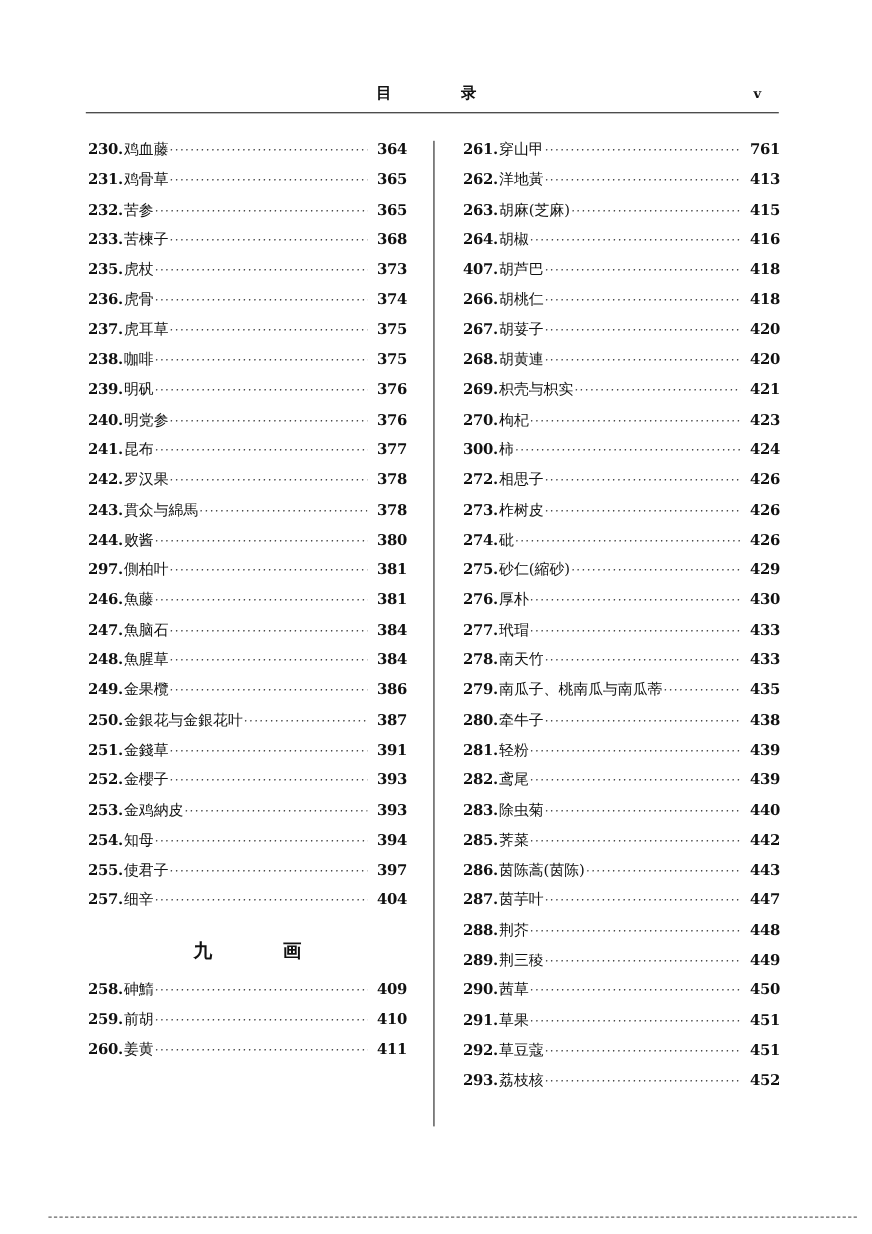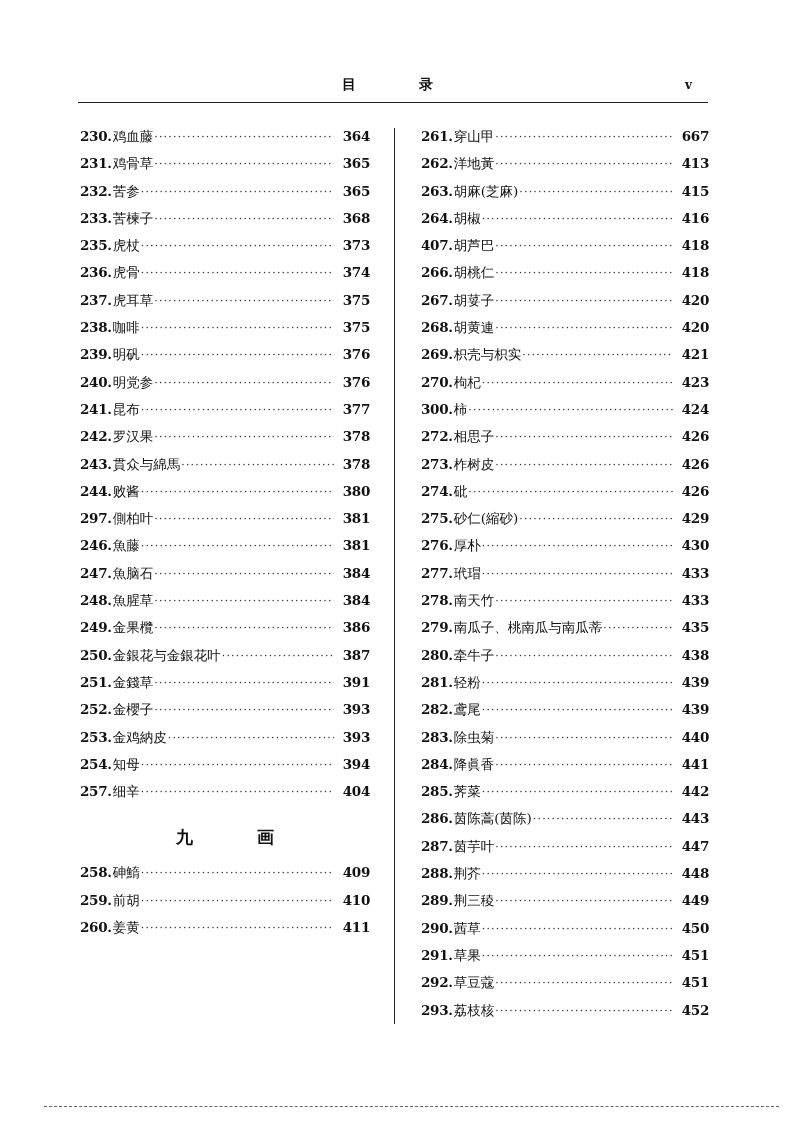--- a/index.html
+++ b/index.html
@@ -201,20 +201,26 @@
     <span class="leader"></span>
     <span class="page">393</span>
   </div>
     <div class="entry">
     <span class="num">254.</span>
     <span class="name">知母</span>
     <span class="leader"></span>
     <span class="page">394</span>
   </div>
     <div class="entry">
+    <span class="num">255.</span>
+    <span class="name">使君子</span>
+    <span class="leader"></span>
+    <span class="page">397</span>
+  </div>
+    <div class="entry">
     <span class="num">257.</span>
     <span class="name">细辛</span>
     <span class="leader"></span>
     <span class="page">404</span>
   </div>
     <div class="section-heading">
       <span>九</span>
       <span class="gap"></span>
       <span>画</span>
     </div>
@@ -235,21 +241,21 @@
     <span class="name">姜黄</span>
     <span class="leader"></span>
     <span class="page">411</span>
   </div>
   </div>
 <div class="col right" id="right-col">
     <div class="entry">
     <span class="num">261.</span>
     <span class="name">穿山甲</span>
     <span class="leader"></span>
-    <span class="page">667</span>
+    <span class="page">761</span>
   </div>
     <div class="entry">
     <span class="num">262.</span>
     <span class="name">洋地黃</span>
     <span class="leader"></span>
     <span class="page">413</span>
   </div>
     <div class="entry">
     <span class="num">263.</span>
     <span class="name">胡麻(芝麻)</span>
@@ -368,26 +374,20 @@
     <span class="num">282.</span>
     <span class="name">鸢尾</span>
     <span class="leader"></span>
     <span class="page">439</span>
   </div>
     <div class="entry">
     <span class="num">283.</span>
     <span class="name">除虫菊</span>
     <span class="leader"></span>
     <span class="page">440</span>
-  </div>
-    <div class="entry">
-    <span class="num">284.</span>
-    <span class="name">降眞香</span>
-    <span class="leader"></span>
-    <span class="page">441</span>
   </div>
     <div class="entry">
     <span class="num">285.</span>
     <span class="name">荠菜</span>
     <span class="leader"></span>
     <span class="page">442</span>
   </div>
     <div class="entry">
     <span class="num">286.</span>
     <span class="name">茵陈蒿(茵陈)</span>

